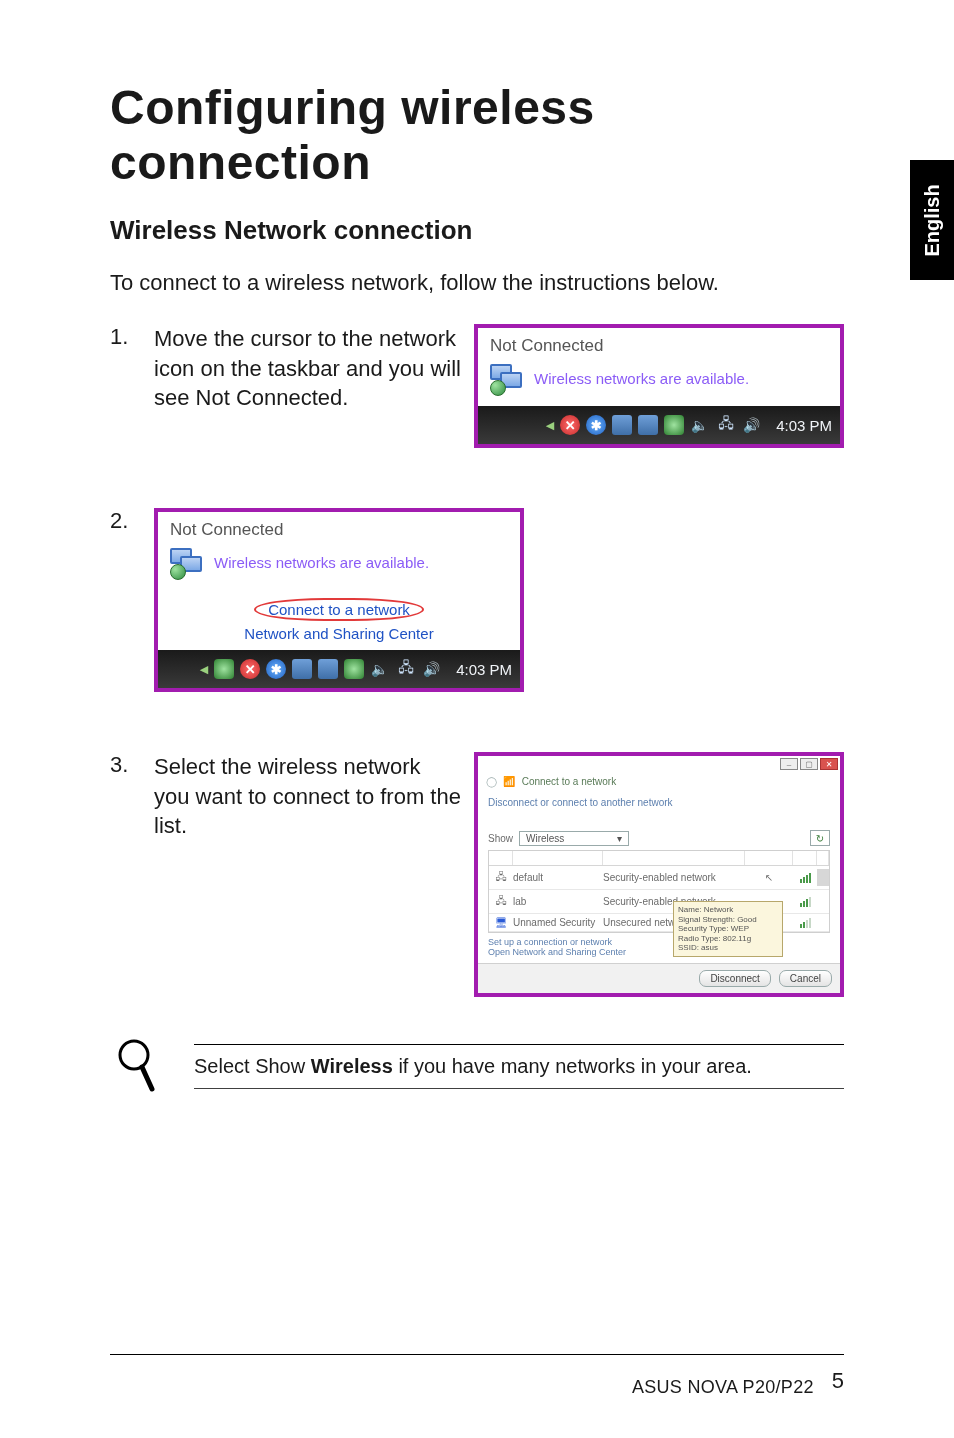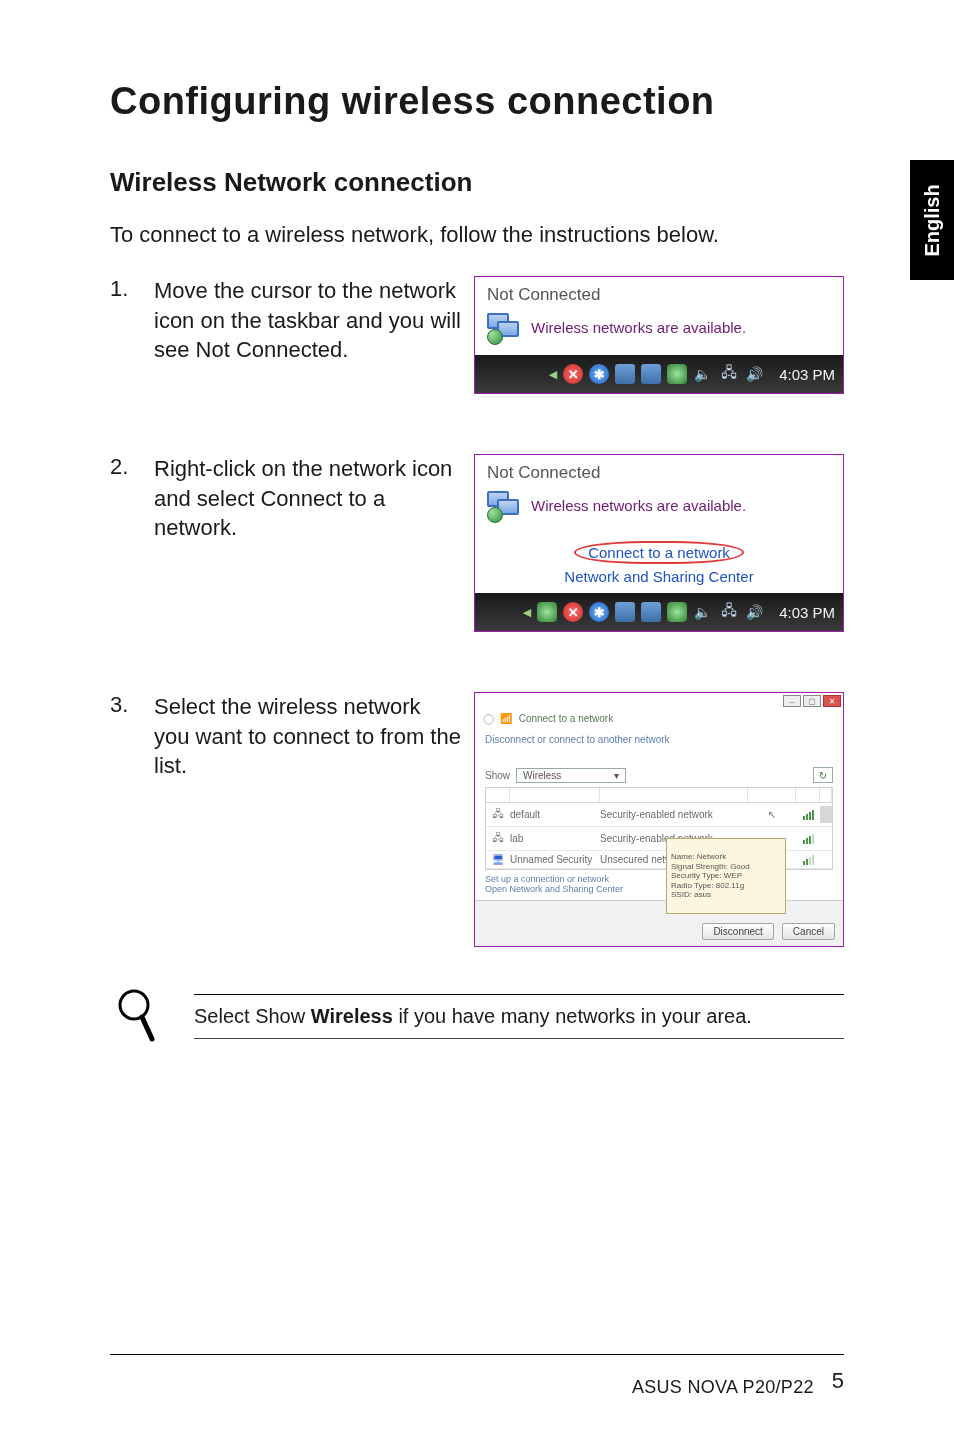--- a/index.html
+++ b/index.html
@@ -1,35 +1,35 @@
 <!DOCTYPE html>
 <html><head>
 <meta charset="utf-8">
 <style>
   * { box-sizing: border-box; margin: 0; padding: 0; }
   html, body { width: 954px; height: 1438px; background: #fff; font-family: "Segoe UI", "Myriad Pro", Arial, sans-serif; color: #1a1a1a; }
   .page { position: relative; width: 954px; height: 1438px; padding: 80px 110px 60px 110px; }
   .side-tab { position: absolute; right: 0; top: 160px; width: 44px; height: 120px; background: #000; color: #fff; display: flex; align-items: center; justify-content: center; }
   .side-tab span { transform: rotate(-90deg); font-weight: 700; font-size: 20px; white-space: nowrap; }
-  h1 { font-family: Arial, sans-serif; font-size: 38px; font-weight: 900; letter-spacing: 0.5px; margin-bottom: 44px; }
+  h1 { font-family: Arial, sans-serif; font-size: 48px; font-weight: 900; letter-spacing: 0.5px; margin-bottom: 25px; }
   h2 { font-size: 26px; font-weight: 700; margin-bottom: 24px; }
   p.intro { font-size: 22px; margin-bottom: 28px; }
   .step { display: flex; align-items: flex-start; margin-bottom: 60px; }
   .step-num { width: 44px; flex: 0 0 44px; font-size: 22px; }
   .step-text { flex: 1 1 auto; font-size: 22px; padding-right: 12px; line-height: 1.35; }
   .step-img { flex: 0 0 auto; }
-  .fig { border: 1px solid #a21caf; background: #fff; font-family: "Segoe UI", Tahoma, sans-serif; }
+  .fig { border: 4px solid #a21caf; background: #fff; font-family: "Segoe UI", Tahoma, sans-serif; }
   .fig1 { width: 370px; }
   .fig-top { padding: 8px 12px 4px 12px; font-size: 17px; color: #555; }
   .fig-row { display: flex; align-items: center; gap: 10px; padding: 4px 12px 14px 12px; }
   .net-icon { width: 34px; height: 28px; position: relative; }
   .mon { width: 22px; height: 16px; border: 2px solid #3c6fc0; border-radius: 2px; background: linear-gradient(#bcd3f4,#7da9e6); position: absolute; }
   .mon.b { left: 10px; top: 8px; }
   .globe { width: 16px; height: 16px; border-radius: 50%; background: radial-gradient(circle at 30% 30%, #9fe3a0, #2e8b3f); position: absolute; left: 0; top: 16px; border: 1px solid #2a6e2f; }
-  .fig-sub { font-size: 15px; color: #701a75; }
+  .fig-sub { font-size: 15px; color: #8b5cf6; }
   .taskbar { height: 38px; background: linear-gradient(#1a1a1a,#3a3a3a); display: flex; align-items: center; justify-content: flex-end; padding: 0 8px; gap: 6px; }
   .tb-icon { width: 20px; height: 20px; display: inline-flex; align-items: center; justify-content: center; font-size: 13px; color: #e0e0e0; }
   .tb-red { background: radial-gradient(circle,#ff6b6b,#c62b2b); border-radius: 50%; color:#fff; font-weight:700; }
   .tb-blue { background: radial-gradient(circle,#6bb3ff,#1f5fbf); border-radius: 50%; color:#fff; font-weight:700; }
   .tb-box { background: linear-gradient(#6f9fd8,#3f6fa8); border-radius: 3px; }
   .tb-green { background: radial-gradient(circle,#9fe3a0,#2d8030); border-radius: 4px; }
   .tb-net { color:#d0e7ff; font-size:14px; }
   .tb-vol { color:#d0e7ff; font-size:14px; }
   .tb-time { color:#f0f3f7; font-size:15px; margin-left: 8px; }
   .tb-arrow { color:#9ad07e; font-size:11px; }
@@ -49,25 +49,25 @@
   .f3-list { border:1px solid #cfcfcf; }
   .f3-listhead { display:grid; grid-template-columns: 24px 90px 1fr 48px 24px 12px; border-bottom:1px solid #d6d6d6; }
   .f3-listhead div { border-right:1px solid #e2e2e2; height:14px; }
   .f3-row { display:grid; grid-template-columns: 24px 90px 1fr 48px 24px 12px; align-items:center; border-bottom:1px solid #e8e8e8; padding:3px 0; }
   .f3-row .ic { display:flex; align-items:center; justify-content:center; }
   .sig { display:inline-flex; align-items:flex-end; gap:1px; }
   .sig i { width:2px; background:#4a9a4a; display:inline-block; }
   .sig.s4 i:nth-child(1){height:4px} .sig.s4 i:nth-child(2){height:6px} .sig.s4 i:nth-child(3){height:8px} .sig.s4 i:nth-child(4){height:10px}
   .sig.s3 i:nth-child(1){height:4px} .sig.s3 i:nth-child(2){height:6px} .sig.s3 i:nth-child(3){height:8px} .sig.s3 i:nth-child(4){height:10px;background:#c7d8c7}
   .sig.s2 i:nth-child(1){height:4px} .sig.s2 i:nth-child(2){height:6px} .sig.s2 i:nth-child(3){height:8px;background:#c7d8c7} .sig.s2 i:nth-child(4){height:10px;background:#c7d8c7}
-  .tip-ov { position:absolute; right:46px; top:50px; width:120px; padding:13px 4px; border:1px solid #b7a76b; background:#fbf6dd; font-size:8px; line-height:1.2; color:#555; }
+  .tip-ov { position:absolute; right:46px; top:50px; width:110px; padding:3px 4px; border:1px solid #b7a76b; background:#fbf6dd; font-size:8px; line-height:1.2; color:#555; }
   .f3-links { padding:4px 2px 2px 0; }
   .f3-links div { color:#5c7fae; font-size:9px; }
   .f3-footer { border-top:1px solid #d0d0d0; padding:6px 8px; display:flex; justify-content:flex-end; gap:8px; background:#f1f1f1; }
-  .f3-btn { border:1px solid #9aa; background:linear-gradient(#fff,#e4e4e4); font-size:10px; padding:2px 10px; border-radius:2px; color:#444;margin-top:16px; }
+  .f3-btn { border:1px solid #9aa; background:linear-gradient(#fff,#e4e4e4); font-size:10px; padding:2px 10px; border-radius:7px; color:#444; }
   .note-row { display:flex; align-items:center; gap:28px; margin-top:10px; }
   .note-icon { width:56px; display:flex; justify-content:center; }
   .note-text { flex:1; border-top:1px solid #000; border-bottom:1px solid #404040; padding:10px 0; font-size:20px; }
   .page-footer { position:absolute; bottom:40px; left:110px; right:110px; border-top:1px solid #000; padding-top:8px; display:flex; justify-content:flex-end; align-items:center; gap:18px; font-size:18px; }
   .page-footer .prod { letter-spacing:0.3px;margin-top:14px; }
   .page-footer .pno { font-size:22px; }
 </style>
 </head>
 <body>
 
@@ -106,21 +106,20 @@
           <span class="tb-icon tb-net">🖧</span>
           <span class="tb-icon tb-vol">🔊</span>
           <span class="tb-time">4:03 PM</span>
         </div>
       </div>
     </div>
   </div>
 
   <div class="step">
     <div class="step-num">2.</div>
-    <div class="step-text">Right-click on the network icon and select Connect to a network.</div>
     <div class="step-img">
       <div class="fig fig1 fig2">
         <div class="fig-top">Not Connected</div>
         <div class="fig-row">
           <div class="net-icon">
             <span class="mon"></span>
               <span class="mon b"></span>
               <span class="globe"></span>
           </div>
           <div class="fig-sub">Wireless networks are available.</div>

